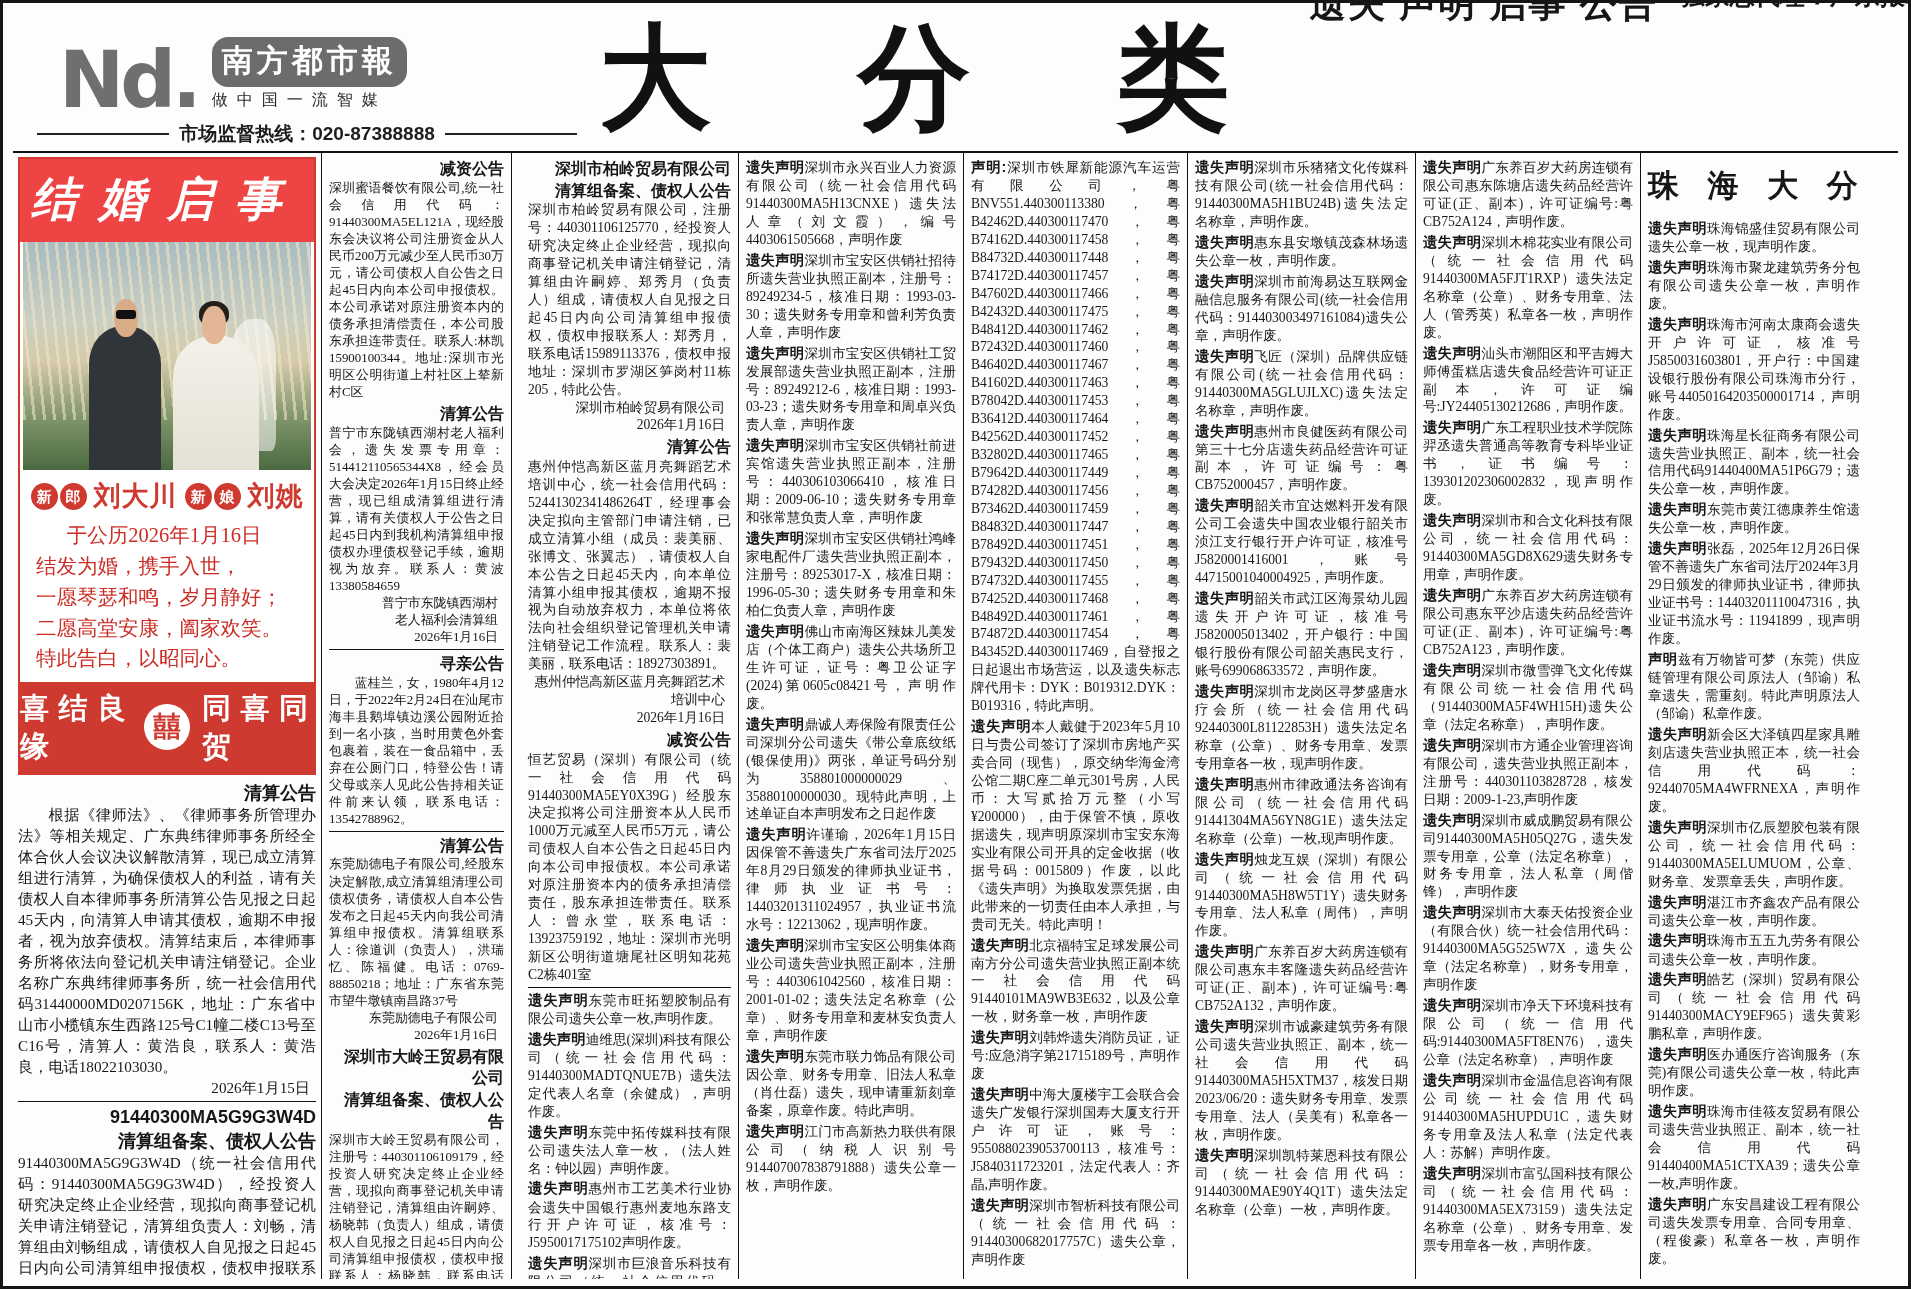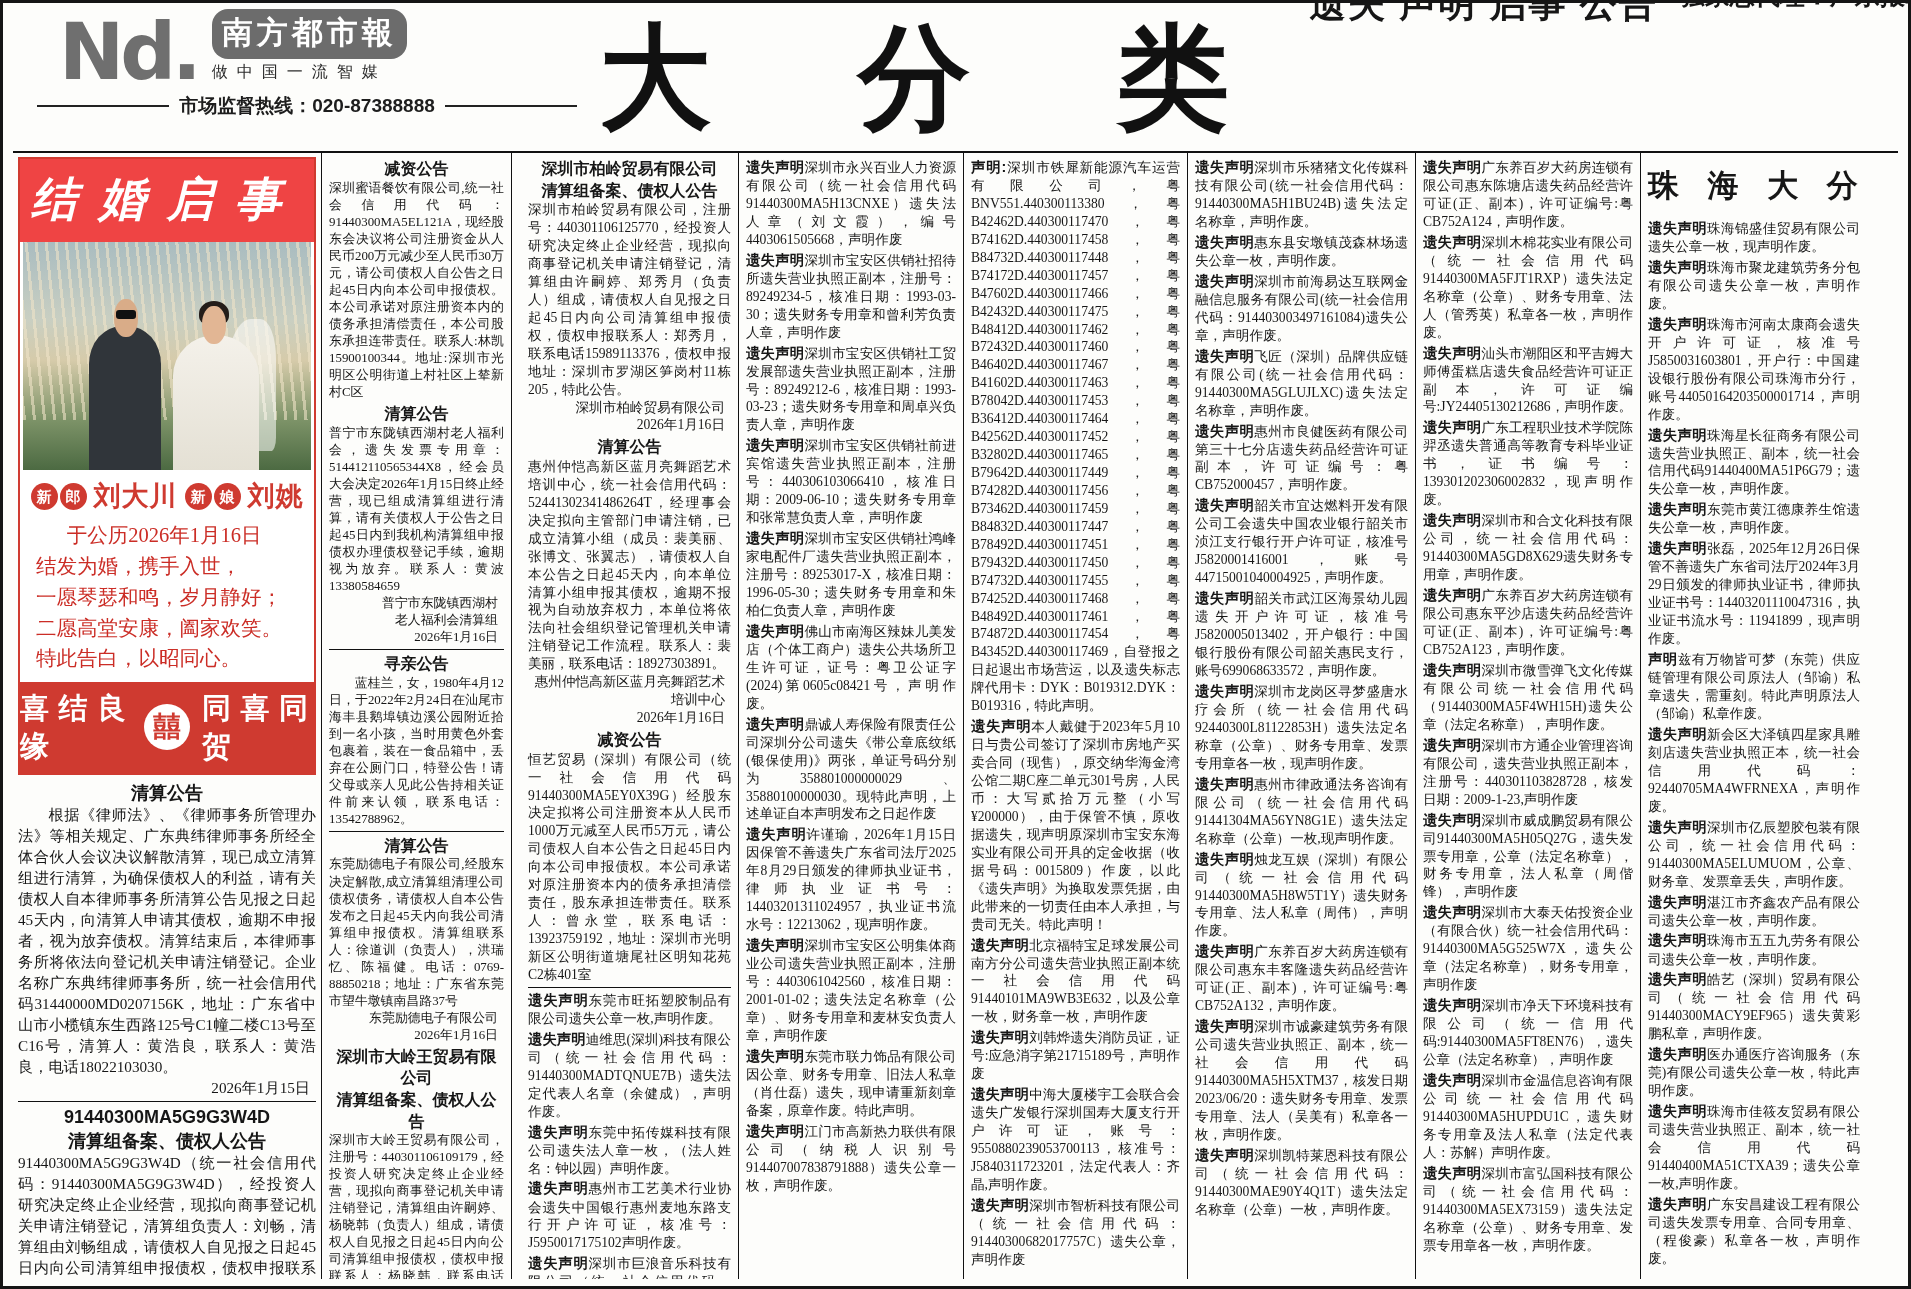--- a/index.html
+++ b/index.html
@@ -2,21 +2,21 @@
 <html><head>
 <meta charset="utf-8">
 <style>
   * { margin:0; padding:0; box-sizing:border-box; }
   html,body { background:#e9e9e9; }
   body { width:1911px; height:1289px; font-family:"Liberation Serif","DejaVu Serif",serif; color:#161616; }
   .page { width:1911px; height:1289px; background:#fdfdfb; border:3px solid #151515; padding:0 10px; overflow:hidden; }
 
   
   .page-header { height:150px; display:flex; align-items:stretch; border-bottom:2.5px solid #111; padding:6px 4px 4px; }
-  .hdr-left { width:560px; display:flex; flex-direction:column; justify-content:flex-start; }
+  .hdr-left { width:560px; display:flex; flex-direction:column; justify-content:flex-end; }
   .logo-row { display:flex; align-items:flex-end; gap:14px; padding-left:42px; }
   .nd-logo { font-family:"DejaVu Sans","Liberation Sans",sans-serif; font-weight:900; font-size:78px; line-height:.85; color:#6f6f6f; letter-spacing:-4px; }
   .brand-wrap { display:flex; flex-direction:column; gap:3px; padding-bottom:2px; }
   .brand-box { background:#6c6c6c; color:#fff; font-weight:bold; font-size:31px; letter-spacing:4px; padding:3px 10px 5px; font-family:"Liberation Serif",serif;border-radius:16px; }
   .brand-slogan { font-family:"Liberation Sans","DejaVu Sans",sans-serif; font-size:16px; letter-spacing:9px; color:#2b2b2b; text-align:justify; }
   .hotline { margin-top:8px; font-size:19px; font-weight:bold; font-family:"Liberation Sans",sans-serif; color:#1d1d1d; display:flex; align-items:center; gap:10px; padding-left:20px; }
   .hotline:before,.hotline:after { content:""; height:2px; background:#222; flex:1; }
   .hdr-title { flex:1; display:flex; align-items:center; justify-content:center; }
   .page-title { font-family:"Liberation Sans","DejaVu Sans",sans-serif; font-weight:900; font-size:112px; letter-spacing:58px; color:#111; white-space:nowrap; transform:scaleY(1.02); }
   .hdr-right { width:585px; display:flex; align-items:center; gap:14px; padding-right:2px; }
@@ -39,21 +39,21 @@
   .page-body { display:flex; height:1126px; overflow:hidden; }
   .col { flex:1 1 auto; padding:5px 7px 4px; overflow:hidden; font-size:13.6px; line-height:1.32; text-align:justify; }
   .col + .col { border-left:1.5px solid #111; }
   .col-a { flex:0 0 308px; padding:4px 5px; }
   .c1 { flex:0 0 190px; font-size:12.9px; }
   .c2 { flex:0 0 227px;padding-left:16px; } .c3 { flex:0 0 225px; } .c4 { flex:0 0 224px; }
   .c5 { flex:0 0 228px; } .c6 { flex:0 0 225px; } .c7 { flex:0 0 227px; }
 
   .block { margin-bottom:2px; }
   .block.rule-top { border-top:1.3px solid #111; padding-top:3px; margin-top:3px; }
-  .block-title { text-align:center; font-family:"Liberation Sans","DejaVu Sans",sans-serif; font-weight:900; font-size:16px; line-height:1.35; }
+  .block-title { text-align:right; font-family:"Liberation Sans","DejaVu Sans",sans-serif; font-weight:900; font-size:16px; line-height:1.35; }
   .col-a .block-title { font-size:18px; }
   .body-p { text-align:justify; }
   .body-p.indent { text-indent:2em; }
   .col-a .body-p { font-size:15.2px; line-height:1.38; }
   .sign { text-align:right; padding-right:6px; }
   .col-a .sign { font-size:15.2px; }
   .loss { text-align:justify; }
   .lead { font-family:"Liberation Sans","DejaVu Sans",sans-serif; font-weight:900; font-size:1.06em; }
   .zh-header { text-align:center; font-family:"Liberation Sans",sans-serif; font-weight:900; font-size:31px; letter-spacing:10px; padding:8px 0 10px; white-space:nowrap; }
 

